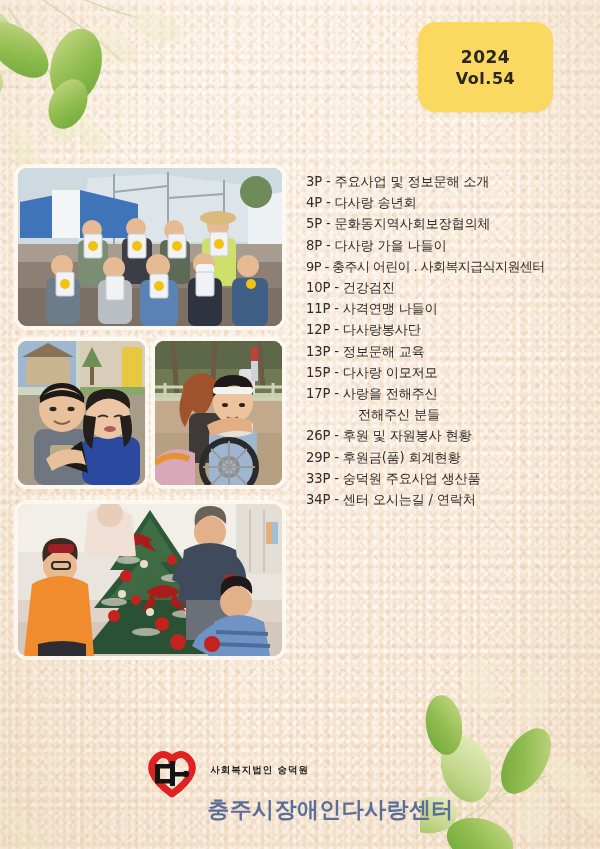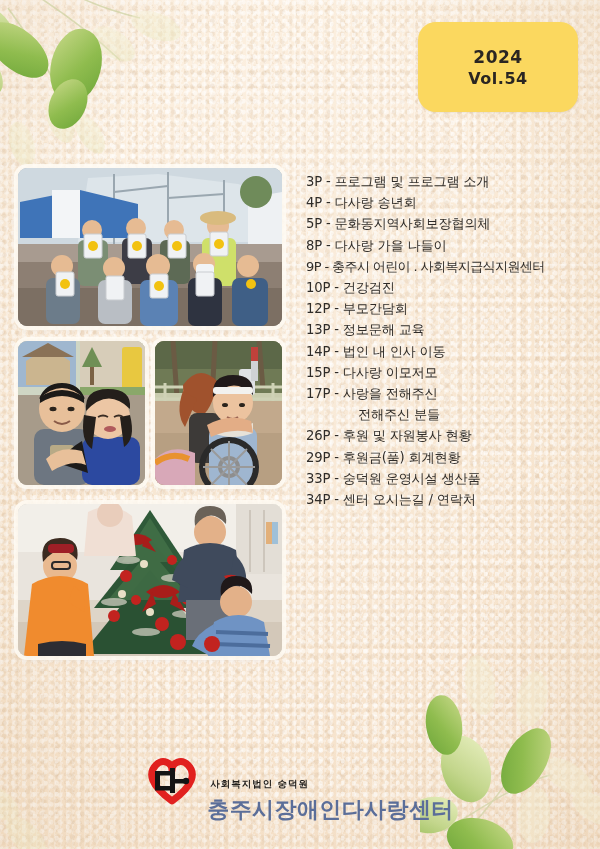--- a/index.html
+++ b/index.html
@@ -34,21 +34,21 @@
 
   
   .leaf-cluster{ position:absolute; pointer-events:none; }
   #leaves-tl{ left:-36px; top:-52px; width:230px; height:250px; }
   #leaves-br{ right:-30px; bottom:-24px; width:210px; height:230px; transform:scaleX(-1); }
   #leaves-bl{ left:-46px; bottom:-42px; width:150px; height:150px; opacity:.55; }
 
   
   .badge{
     position:absolute; left:418px; top:22px;
-    width:160px; height:90px;
+    width:135px; height:90px;
     background:#fbd85f;
     border-radius:18px;
     display:flex; flex-direction:column;
     align-items:center; justify-content:center;
     gap:2px;
     box-shadow:0 1px 2px rgba(160,130,70,.18);
   }
   .badge span{
     color:#2a2622;
     font-weight:bold;
@@ -93,21 +93,21 @@
   
   .footer{
     position:absolute;
     left:0; right:0; bottom:24px;
     display:flex;
     align-items:center;
     justify-content:center;
     gap:9px;
   }
   .logo-mark{ width:52px; height:50px; flex:none; }
-  .logo-text{ display:flex; flex-direction:column; gap:4px;margin-top:44px; }
+  .logo-text{ display:flex; flex-direction:column; gap:18px;margin-top:44px; }
   .logo-sub{
     font-size:9.5px;
     color:#201d1a;
     font-weight:bold;
     letter-spacing:1px;
     padding-left:3px;
     font-family:"DejaVu Sans","Liberation Sans",sans-serif;
   }
   .logo-main{
     font-size:22px;
@@ -442,35 +442,35 @@
     </g>
     <g>
       <path d="M70 8 q24 -12 44 4 l4 40 l-52 0Z" fill="#f0dfd4"></path>
       <circle cx="92" cy="10" r="13" fill="#e9cdbb"></circle>
     </g>
   </svg>
 </div>
 
 <div class="toc">
 
-<div class="toc-item"><span>3P</span><span> - </span><span>프로그램 및 프로그램 소개</span></div>
+<div class="toc-item"><span>3P</span><span> - </span><span>주요사업 및 정보문해 소개</span></div>
     <div class="toc-item"><span>4P</span><span> - </span><span>다사랑 송년회</span></div>
     <div class="toc-item"><span>5P</span><span> - </span><span>문화동지역사회보장협의체</span></div>
     <div class="toc-item"><span>8P</span><span> - </span><span>다사랑 가을 나들이</span></div>
     <div class="toc-item small"><span>9P</span><span> - </span><span>충주시 어린이 . 사회복지급식지원센터</span></div>
     <div class="toc-item"><span>10P</span><span> - </span><span>건강검진</span></div>
-    <div class="toc-item"><span>12P</span><span> - </span><span>부모간담회</span></div>
+    <div class="toc-item"><span>11P</span><span> - </span><span>사격연맹 나들이</span></div>
+    <div class="toc-item"><span>12P</span><span> - </span><span>다사랑봉사단</span></div>
     <div class="toc-item"><span>13P</span><span> - </span><span>정보문해 교육</span></div>
-    <div class="toc-item"><span>14P</span><span> - </span><span>법인 내 인사 이동</span></div>
     <div class="toc-item"><span>15P</span><span> - </span><span>다사랑 이모저모</span></div>
     <div class="toc-item"><span>17P</span><span> - </span><span>사랑을 전해주신</span></div>
     <div class="toc-item indent"><span></span><span>전해주신 분들</span></div>
     <div class="toc-item"><span>26P</span><span> - </span><span>후원 및 자원봉사 현황</span></div>
     <div class="toc-item"><span>29P</span><span> - </span><span>후원금(품) 회계현황</span></div>
-    <div class="toc-item"><span>33P</span><span> - </span><span>숭덕원 운영시설 생산품</span></div>
+    <div class="toc-item"><span>33P</span><span> - </span><span>숭덕원 주요사업 생산품</span></div>
     <div class="toc-item"><span>34P</span><span> - </span><span>센터 오시는길 / 연락처</span></div>
   </div>
 
 <div class="footer">
   <svg class="logo-mark" viewBox="0 0 52 50">
     <path d="M26 46 C4 30 2 18 10 10 C17 3 26 8 26 15 C26 8 35 3 42 10 C50 18 48 30 26 46 Z" fill="none" stroke="#e1211f" stroke-width="7" stroke-linejoin="round"></path>
     <g fill="#141414">
       <rect x="9" y="16" width="5" height="19"></rect>
       <rect x="9" y="16" width="19" height="4.5"></rect>
       <rect x="9" y="31" width="19" height="4.5"></rect>

